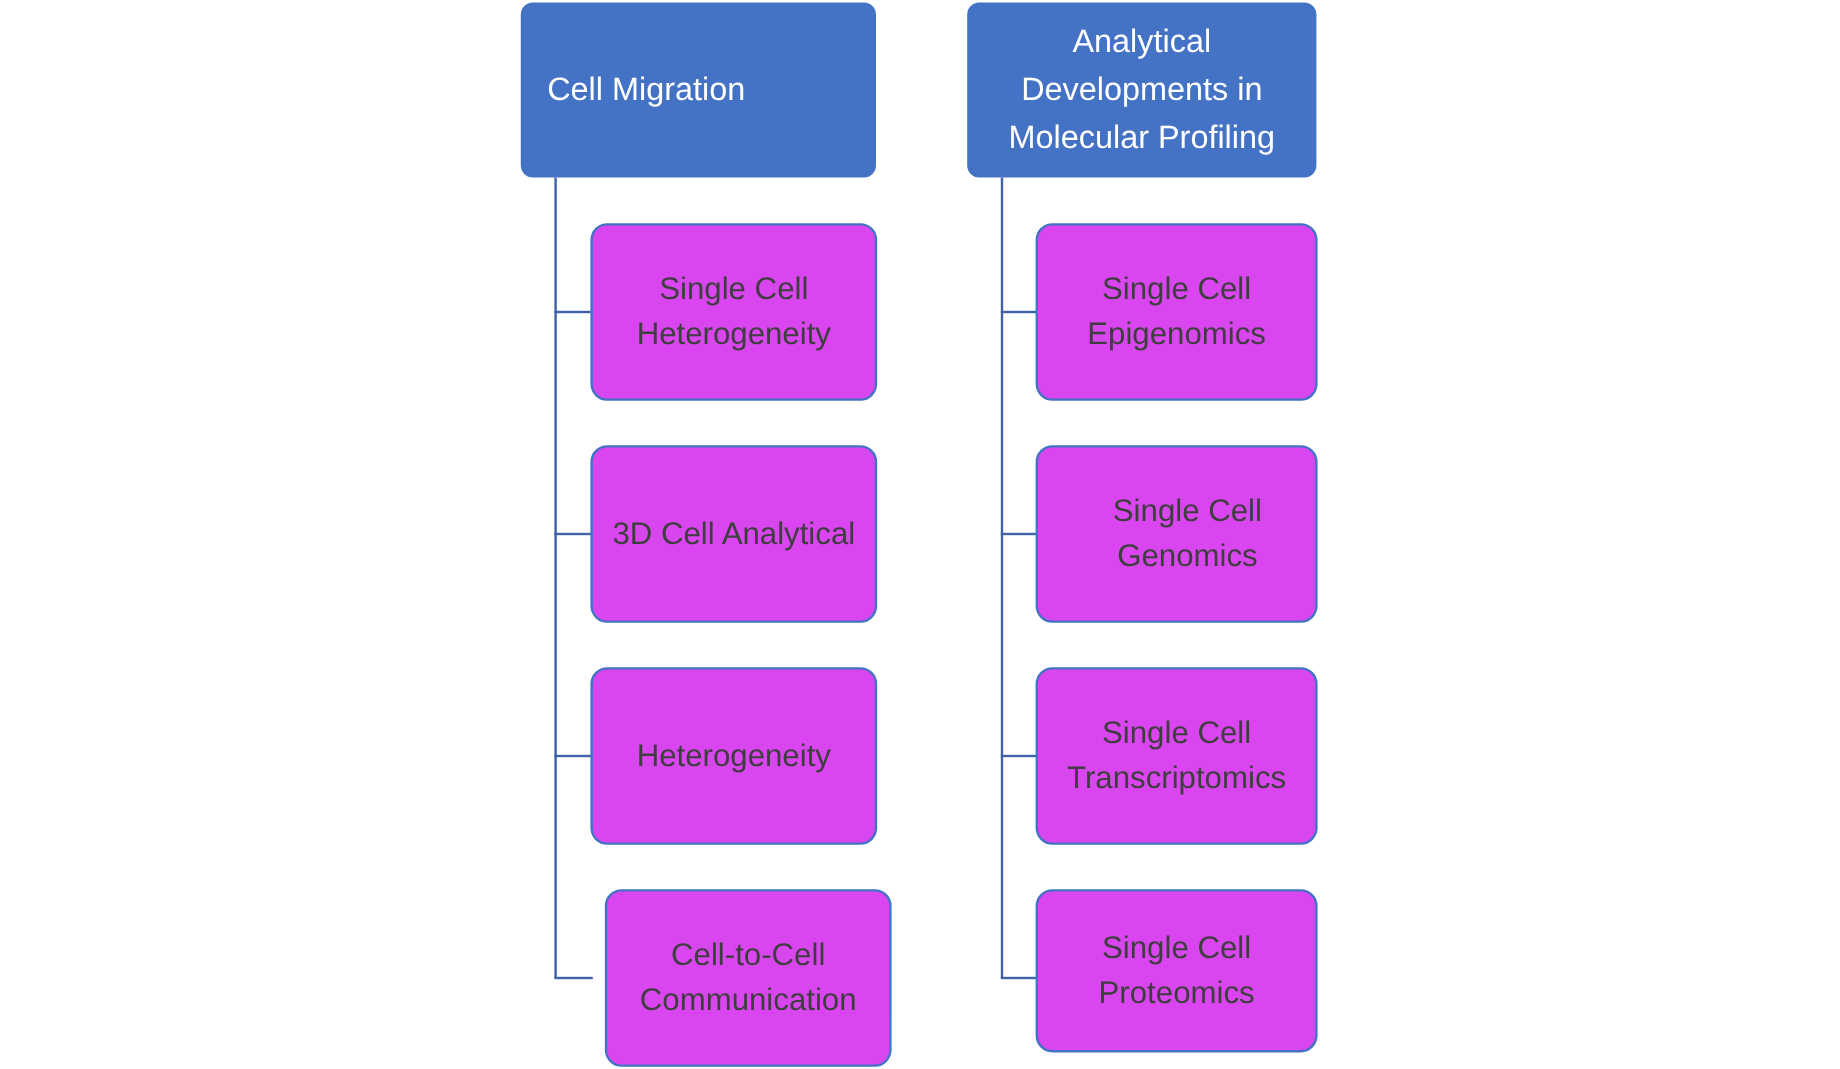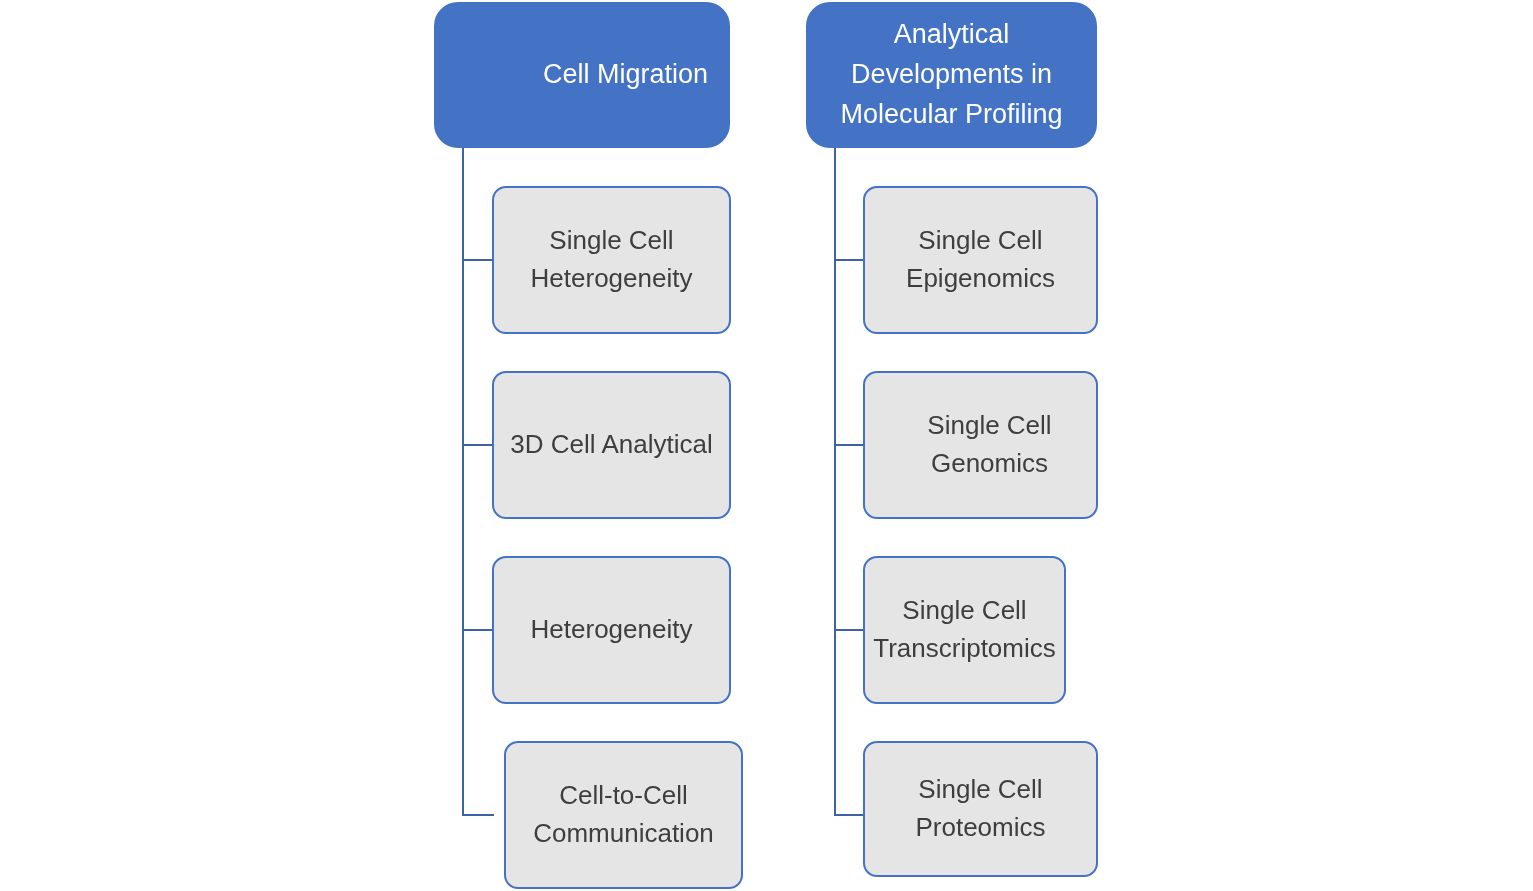--- a/index.html
+++ b/index.html
@@ -12,34 +12,34 @@
     width: 1533px;
     height: 891px;
     background: var(--canvas-bg, #ffffff);
     font-family: "Liberation Sans", sans-serif;
     overflow: hidden;
   }
   .root-node {
     position: absolute;
     background: var(--node-fill, #4472C4);
     border: 2px solid var(--node-fill, #4472C4);
-    border-radius: 24px;
+    border-radius: 10px;
     color: var(--parent-text, #ffffff);
     font-size: 27px;
     line-height: 1.48;
     display: flex;
     align-items: center;
-    justify-content: flex-end;
+    justify-content: flex-start;
     text-align: center;
     box-sizing: border-box;
     padding: 0 20px;
   }
   .child-node {
     position: absolute;
-    background: #e5e5e5;
+    background: #d946ef;
     border: 2px solid var(--child-border, #4472C4);
     border-radius: 14px;
     color: var(--child-text, #3e3e3e);
     font-size: 26px;
     line-height: 1.45;
     display: flex;
     align-items: center;
     justify-content: center;
     text-align: center;
     box-sizing: border-box;
@@ -92,21 +92,21 @@
     <div class="hline" style="left:834px; top:444px; width:31px;"></div>
     <div class="hline" style="left:834px; top:629px; width:31px;"></div>
     <div class="hline" style="left:834px; top:814px; width:31px;"></div>
 
     <div class="child-node" style="left:863px; top:186px; width:235px; height:148px;">
       <span>Single Cell Epigenomics</span>
     </div>
     <div class="child-node" style="left:863px; top:371px; width:235px; height:148px;padding-left:32px;">
       <span>Single Cell Genomics</span>
     </div>
-    <div class="child-node" style="left:863px; top:556px; width:203px; height:148px;">
+    <div class="child-node" style="left:863px; top:556px; width:235px; height:148px;">
       <span>Single Cell Transcriptomics</span>
     </div>
     <div class="child-node" style="left:863px; top:741px; width:235px; height:136px;">
       <span>Single Cell Proteomics</span>
     </div>
   </div>
 
 </div>
 
 </body></html>

